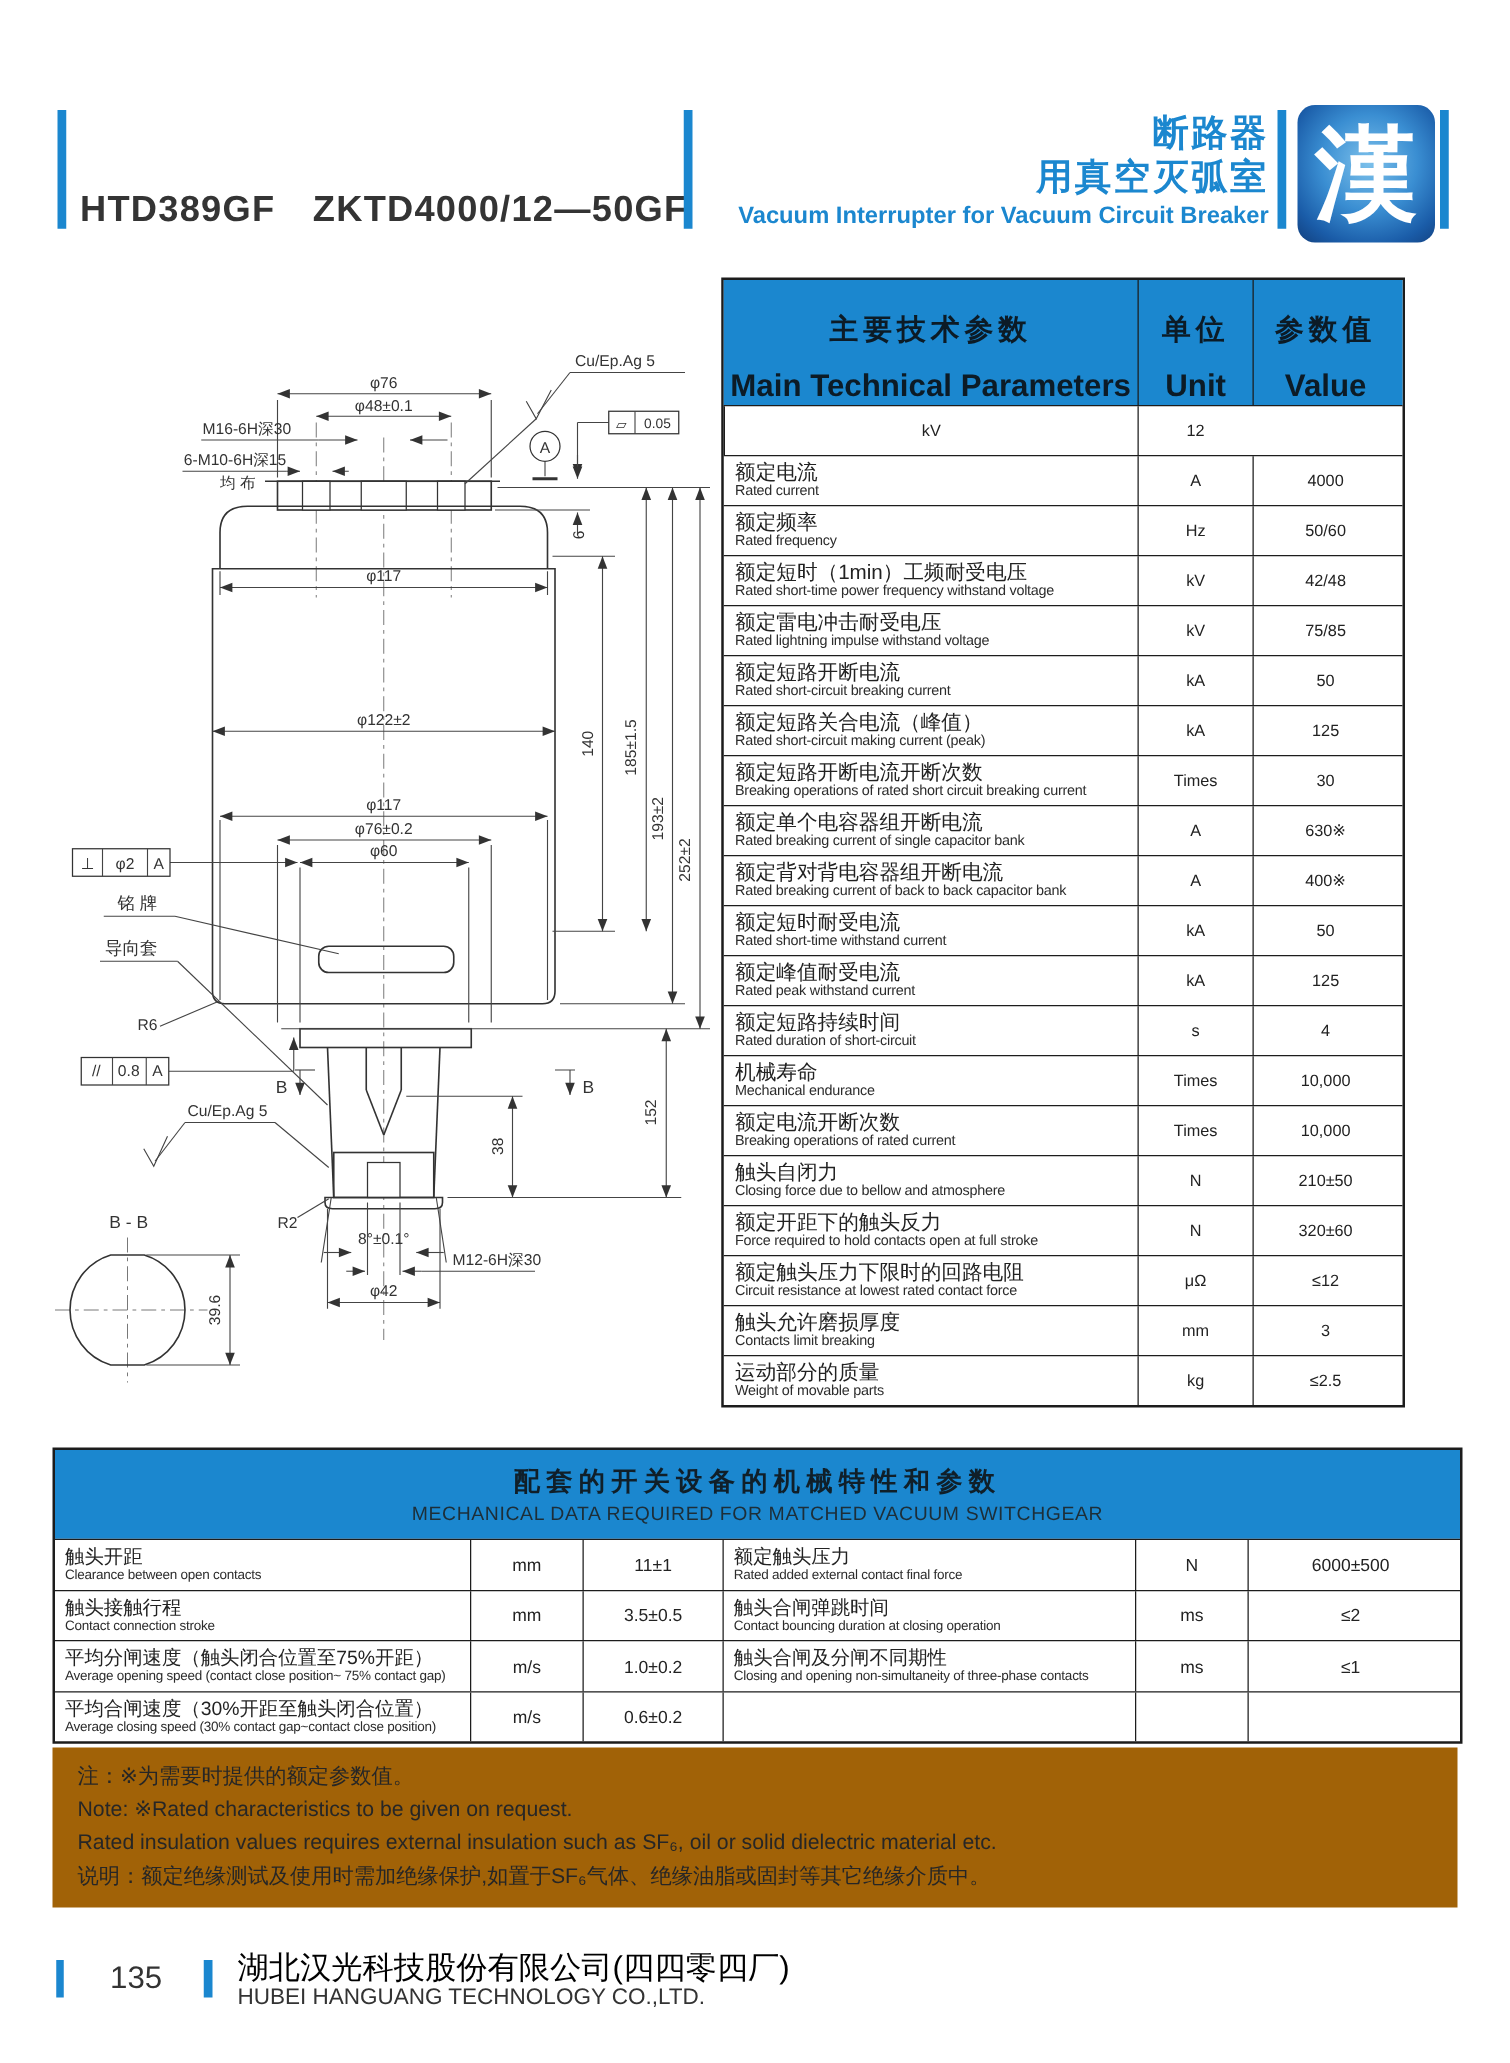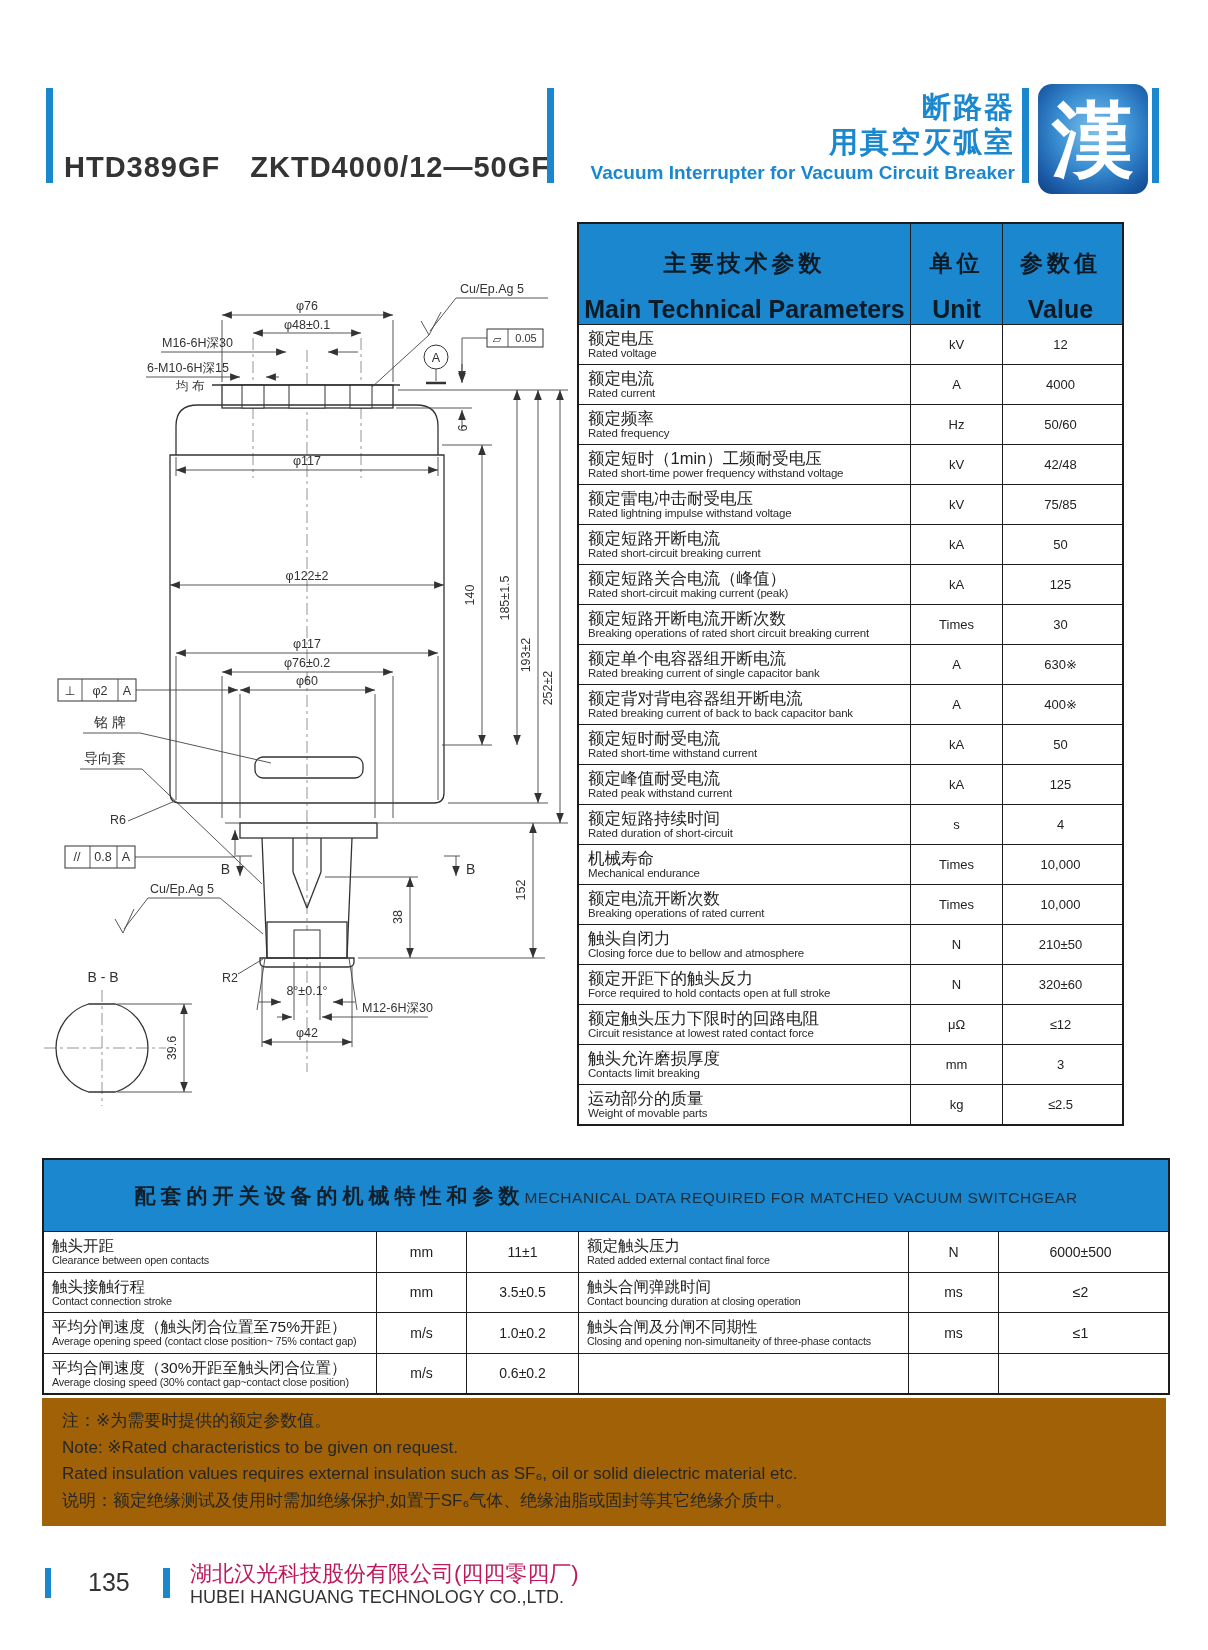--- a/index.html
+++ b/index.html
@@ -27,36 +27,36 @@
   .mt-hc + .mt-hc{border-left:1.5px solid var(--line);}
   .h-zh{font-size:23px;font-weight:bold;letter-spacing:4px;}
   .h-en{font-size:25px;font-weight:bold;margin-top:16px;letter-spacing:0;}
   .mt-row{display:grid;grid-template-columns:331px 92px 116px;height:39px;border-top:1.5px solid var(--line);}
   .mt-c1{padding-left:9px;display:flex;flex-direction:column;justify-content:center;overflow:hidden;}
   .mt-c2,.mt-c3{border-left:1.5px solid var(--line);display:flex;align-items:center;justify-content:center;font-size:13px;}
   .mt-zh{font-size:16.5px;line-height:18px;white-space:nowrap;}
   .mt-en{font-size:11.5px;line-height:13px;color:#2c2c2c;white-space:nowrap;letter-spacing:-0.2px;}
   
   .xtable{left:42px;top:1158px;width:1124px;border:2px solid var(--line);background:#fff;}
-  .xt-head{height:71px;background:var(--accent);display:flex;flex-direction:row;align-items:center;justify-content:center;color:#101f29;}
+  .xt-head{height:71px;background:var(--accent);display:flex;flex-direction:column;align-items:center;justify-content:center;color:#101f29;}
   .xt-zh{font-size:21px;font-weight:bold;letter-spacing:5px;}
   .xt-en{font-size:15.5px;margin-top:4px;letter-spacing:0.5px;color:#1d2e38;}
   .xt-row{display:grid;grid-template-columns:332px 90px 112px 330px 90px 164px;height:39.5px;border-top:1.5px solid var(--line);}
   .xt-label{padding-left:8px;display:flex;flex-direction:column;justify-content:center;overflow:hidden;}
   .xt-cell{border-left:1.5px solid var(--line);display:flex;align-items:center;justify-content:center;font-size:14px;}
   .xt-label.b{border-left:1.5px solid var(--line);}
   .xt-zh2{font-size:15.5px;line-height:17px;white-space:nowrap;}
   .xt-en2{font-size:10.8px;line-height:12px;color:#2c2c2c;white-space:nowrap;letter-spacing:-0.2px;}
   
   .notes{left:42px;top:1398px;width:1124px;height:128px;background:#a16207;box-sizing:border-box;padding:10px 20px;}
   .note-line{font-size:17px;line-height:26.5px;color:#262626;white-space:nowrap;}
   
   .pageno{left:88px;top:1568px;font-size:25px;color:#333;}
   .company{left:190px;top:1562px;}
-  .company-zh{font-size:22px;color:#be185d;line-height:24px;}
+  .company-zh{font-size:25px;color:#000000;line-height:24px;}
   .company-en{font-size:18px;color:#333;line-height:22px;}
   
   svg text{font-family:"Liberation Sans","DejaVu Sans",sans-serif;}
   .cl{stroke:#787878;stroke-width:0.8;stroke-dasharray:12 4 3 4;fill:none;}
   .ol{stroke:#333;stroke-width:1.3;fill:none;}
   .dim{stroke:#444;stroke-width:0.9;fill:none;}
   .slot{fill:#fff;stroke:#333;stroke-width:1;}
   .gdt{fill:#fff;stroke:#333;stroke-width:1;}
   .dt{font-size:12.5px;fill:#333;}
   .dts{font-size:14px;fill:#333;}
@@ -289,24 +289,20 @@
       <div class="h-zh">单位</div>
       <div class="h-en">Unit</div>
     </div>
     <div class="mt-hc">
       <div class="h-zh">参数值</div>
       <div class="h-en">Value</div>
     </div>
   </div>
   <div id="main-rows">
   <div class="mt-row">
-    <div class="mt-c1">
-      <div class="mt-zh">额定电压</div>
-      <div class="mt-en">Rated voltage</div>
-    </div>
     <div class="mt-c2">kV</div>
     <div class="mt-c3">12</div>
   </div>
 
   <div class="mt-row">
     <div class="mt-c1">
       <div class="mt-zh">额定电流</div>
       <div class="mt-en">Rated current</div>
     </div>
     <div class="mt-c2">A</div>

